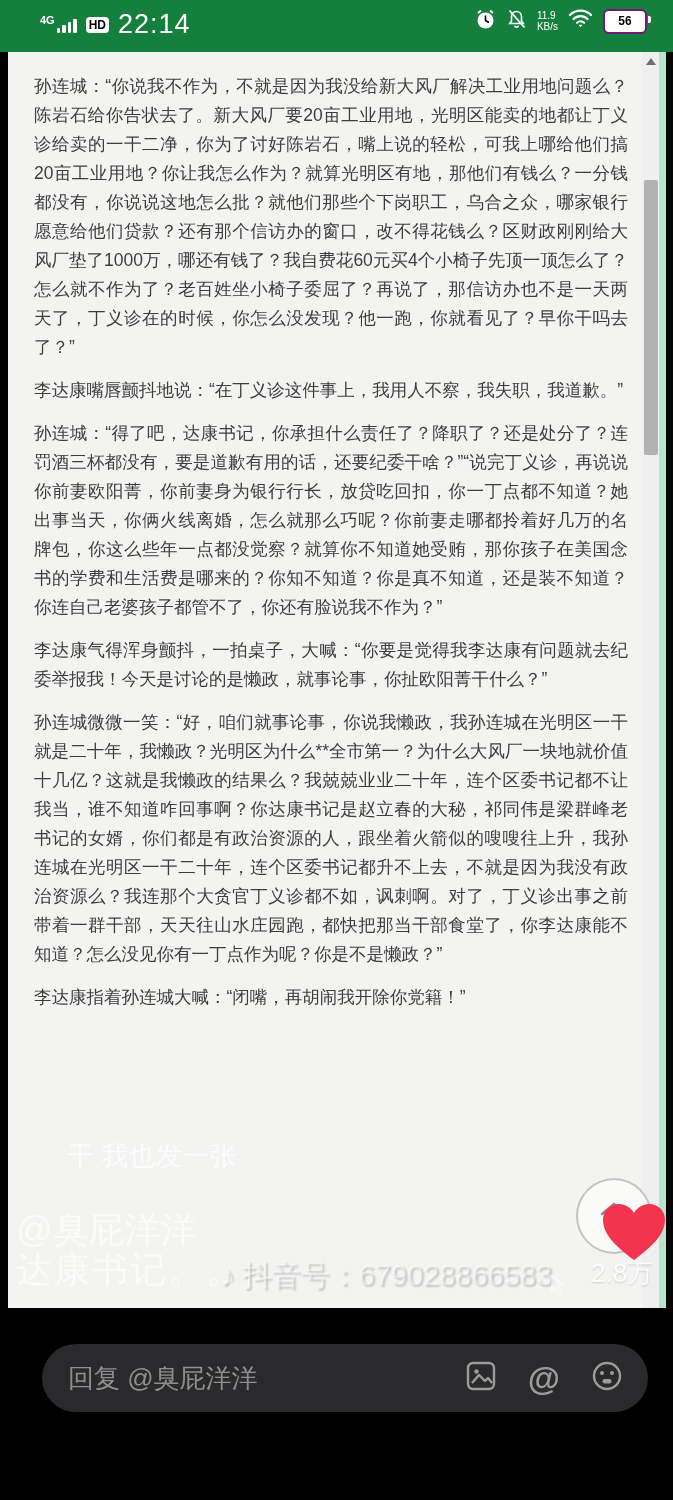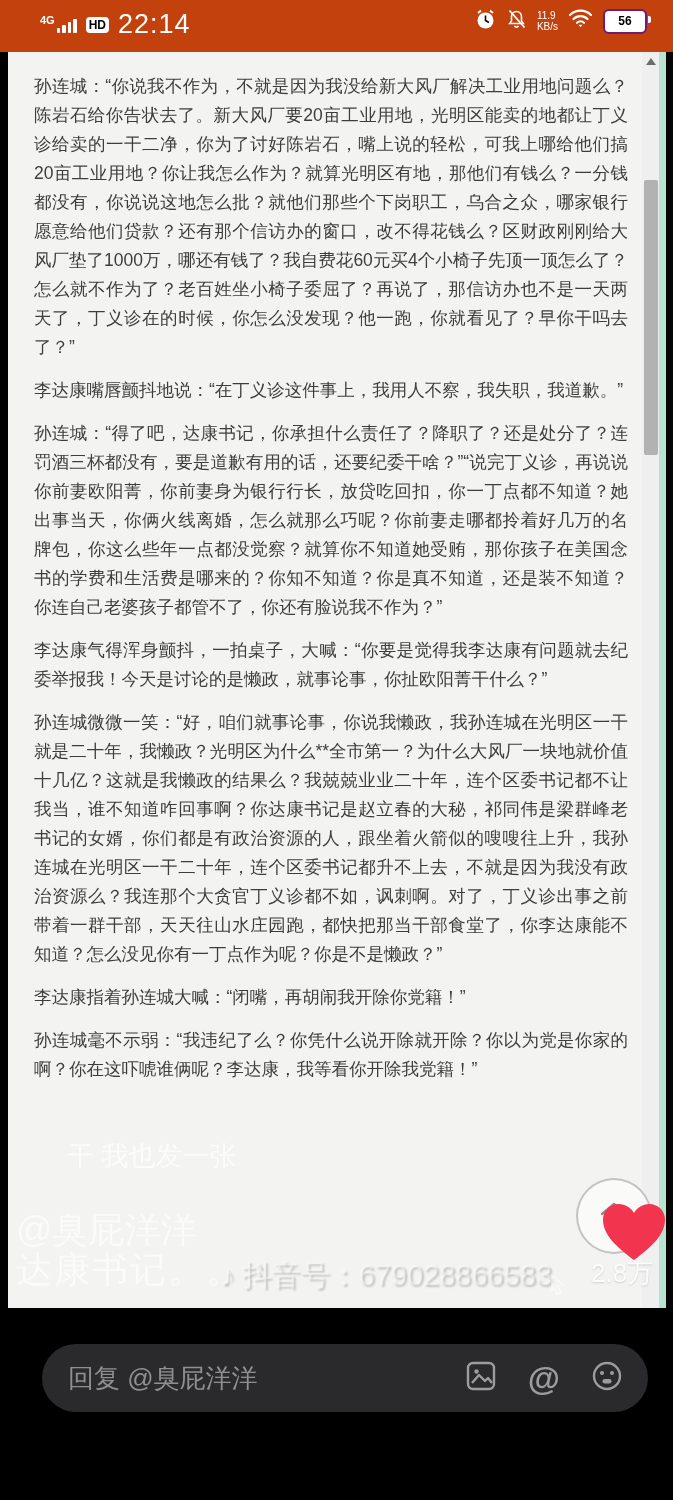--- a/index.html
+++ b/index.html
@@ -1,21 +1,21 @@
 <!DOCTYPE html>
 <html><head>
 <meta charset="utf-8">
 <style>
   html,body{margin:0;padding:0;}
   body{
     width:673px;height:1500px;position:relative;overflow:hidden;
     background:#000;font-family:"Liberation Sans","DejaVu Sans",sans-serif;
   }
   
-  .status-bar{position:absolute;top:0;left:0;width:673px;height:52px;background:#c2410c;color:#fff;}
+  .status-bar{position:absolute;top:0;left:0;width:673px;height:52px;background:#15803d;color:#fff;}
   .sb-left{position:absolute;left:40px;top:9px;display:flex;align-items:center;gap:9px;}
   .signal{display:flex;align-items:flex-end;gap:2px;position:relative;padding-top:2px;}
   .sig-4g{font-size:11px;font-weight:bold;position:relative;top:-7px;}
   .bars{display:flex;align-items:flex-end;gap:2px;}
   .bars i{display:block;width:3.5px;background:#fff;border-radius:1px;}
   .hd-badge{background:#fff;color:#000;font-size:12px;font-weight:bold;border-radius:4px;padding:1px 3px;line-height:14px;}
   .sb-time{font-size:27px;font-weight:500;letter-spacing:1px;}
   .sb-right{position:absolute;right:26px;top:8px;display:flex;align-items:center;gap:10px;}
   .speed{font-size:10px;line-height:11px;color:#fff;text-align:left;}
   .battery{width:40px;height:21px;border:2px solid #701a75;border-radius:6px;background:#fff;color:#000;
@@ -108,21 +108,20 @@
 </div>
 
 <div class="content">
   <div class="text-wrap">
     <p class="para">孙连城：“你说我不作为，不就是因为我没给新大风厂解决工业用地问题么？陈岩石给你告状去了。新大风厂要20亩工业用地，光明区能卖的地都让丁义诊给卖的一干二净，你为了讨好陈岩石，嘴上说的轻松，可我上哪给他们搞20亩工业用地？你让我怎么作为？就算光明区有地，那他们有钱么？一分钱都没有，你说说这地怎么批？就他们那些个下岗职工，乌合之众，哪家银行愿意给他们贷款？还有那个信访办的窗口，改不得花钱么？区财政刚刚给大风厂垫了1000万，哪还有钱了？我自费花60元买4个小椅子先顶一顶怎么了？怎么就不作为了？老百姓坐小椅子委屈了？再说了，那信访办也不是一天两天了，丁义诊在的时候，你怎么没发现？他一跑，你就看见了？早你干吗去了？”</p>
     <p class="para">李达康嘴唇颤抖地说：“在丁义诊这件事上，我用人不察，我失职，我道歉。”</p>
     <p class="para">孙连城：“得了吧，达康书记，你承担什么责任了？降职了？还是处分了？连罚酒三杯都没有，要是道歉有用的话，还要纪委干啥？”“说完丁义诊，再说说你前妻欧阳菁，你前妻身为银行行长，放贷吃回扣，你一丁点都不知道？她出事当天，你俩火线离婚，怎么就那么巧呢？你前妻走哪都拎着好几万的名牌包，你这么些年一点都没觉察？就算你不知道她受贿，那你孩子在美国念书的学费和生活费是哪来的？你知不知道？你是真不知道，还是装不知道？你连自己老婆孩子都管不了，你还有脸说我不作为？”</p>
     <p class="para">李达康气得浑身颤抖，一拍桌子，大喊：“你要是觉得我李达康有问题就去纪委举报我！今天是讨论的是懒政，就事论事，你扯欧阳菁干什么？”</p>
     <p class="para">孙连城微微一笑：“好，咱们就事论事，你说我懒政，我孙连城在光明区一干就是二十年，我懒政？光明区为什么**全市第一？为什么大风厂一块地就价值十几亿？这就是我懒政的结果么？我兢兢业业二十年，连个区委书记都不让我当，谁不知道咋回事啊？你达康书记是赵立春的大秘，祁同伟是梁群峰老书记的女婿，你们都是有政治资源的人，跟坐着火箭似的嗖嗖往上升，我孙连城在光明区一干二十年，连个区委书记都升不上去，不就是因为我没有政治资源么？我连那个大贪官丁义诊都不如，讽刺啊。对了，丁义诊出事之前带着一群干部，天天往山水庄园跑，都快把那当干部食堂了，你李达康能不知道？怎么没见你有一丁点作为呢？你是不是懒政？”</p>
     <p class="para">李达康指着孙连城大喊：“闭嘴，再胡闹我开除你党籍！”</p>
-    <p class="para">孙连城毫不示弱：“我违纪了么？你凭什么说开除就开除？你以为党是你家的啊？你在这吓唬谁俩呢？李达康，我等看你开除我党籍！”</p>
   </div>
 </div>
 <div class="scroll-track"></div>
 <div class="scroll-arrow-up"></div>
 <div class="scroll-thumb"></div>
 <div class="edge-green"></div>
 <div class="edge-black"></div>
 
 <div class="ovl danmaku">干 我也发一张</div>
 <div class="ovl user-wm">@臭屁洋洋</div>

